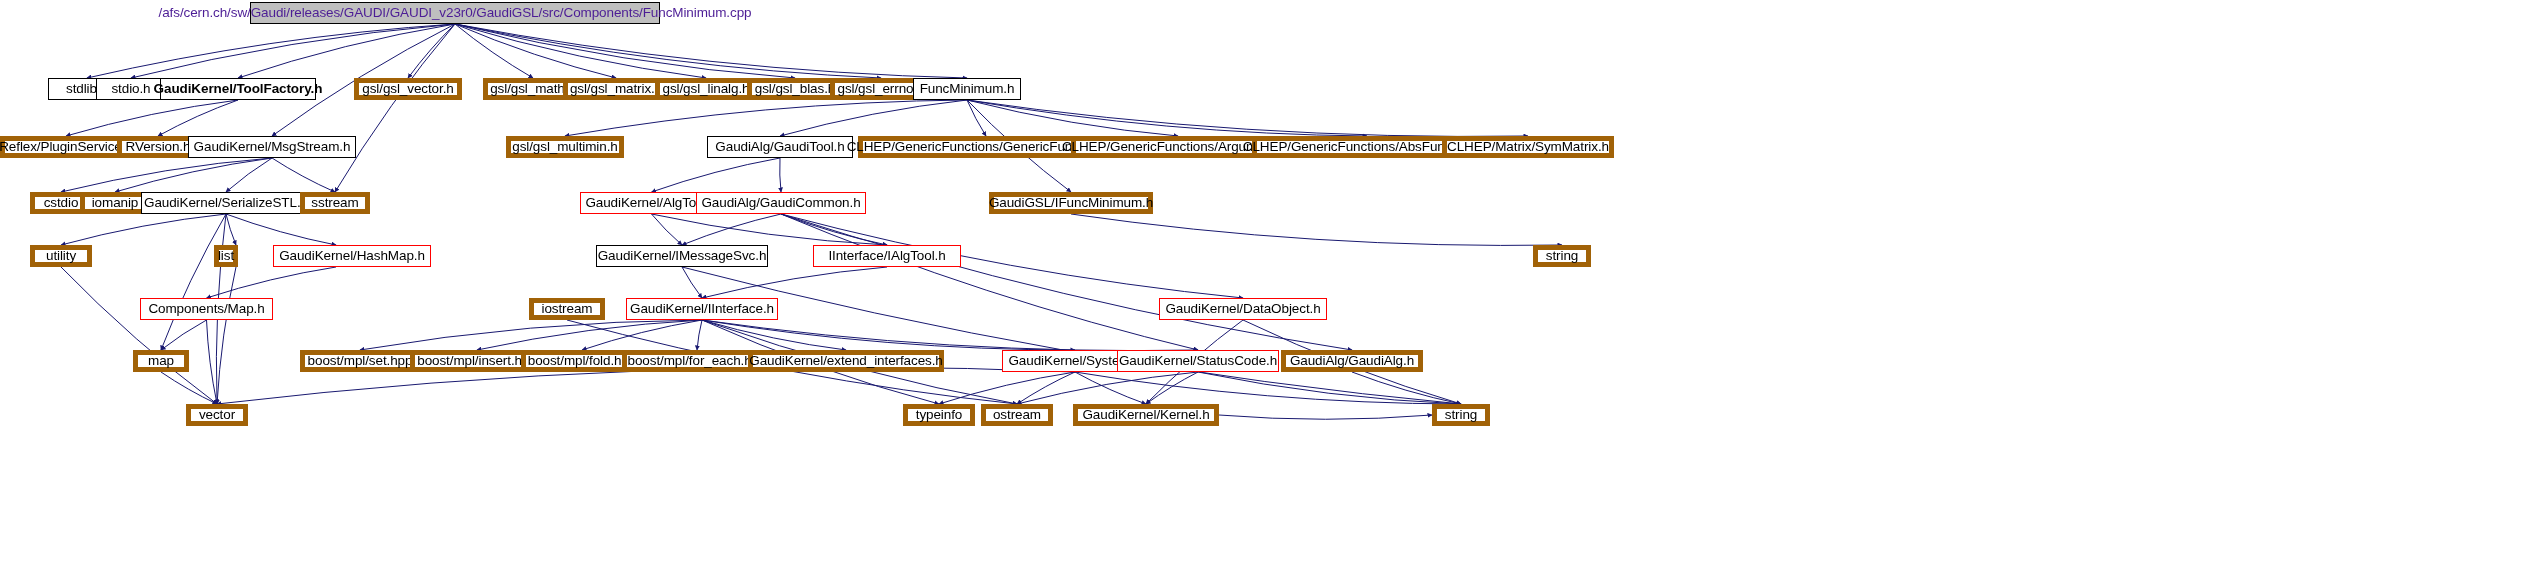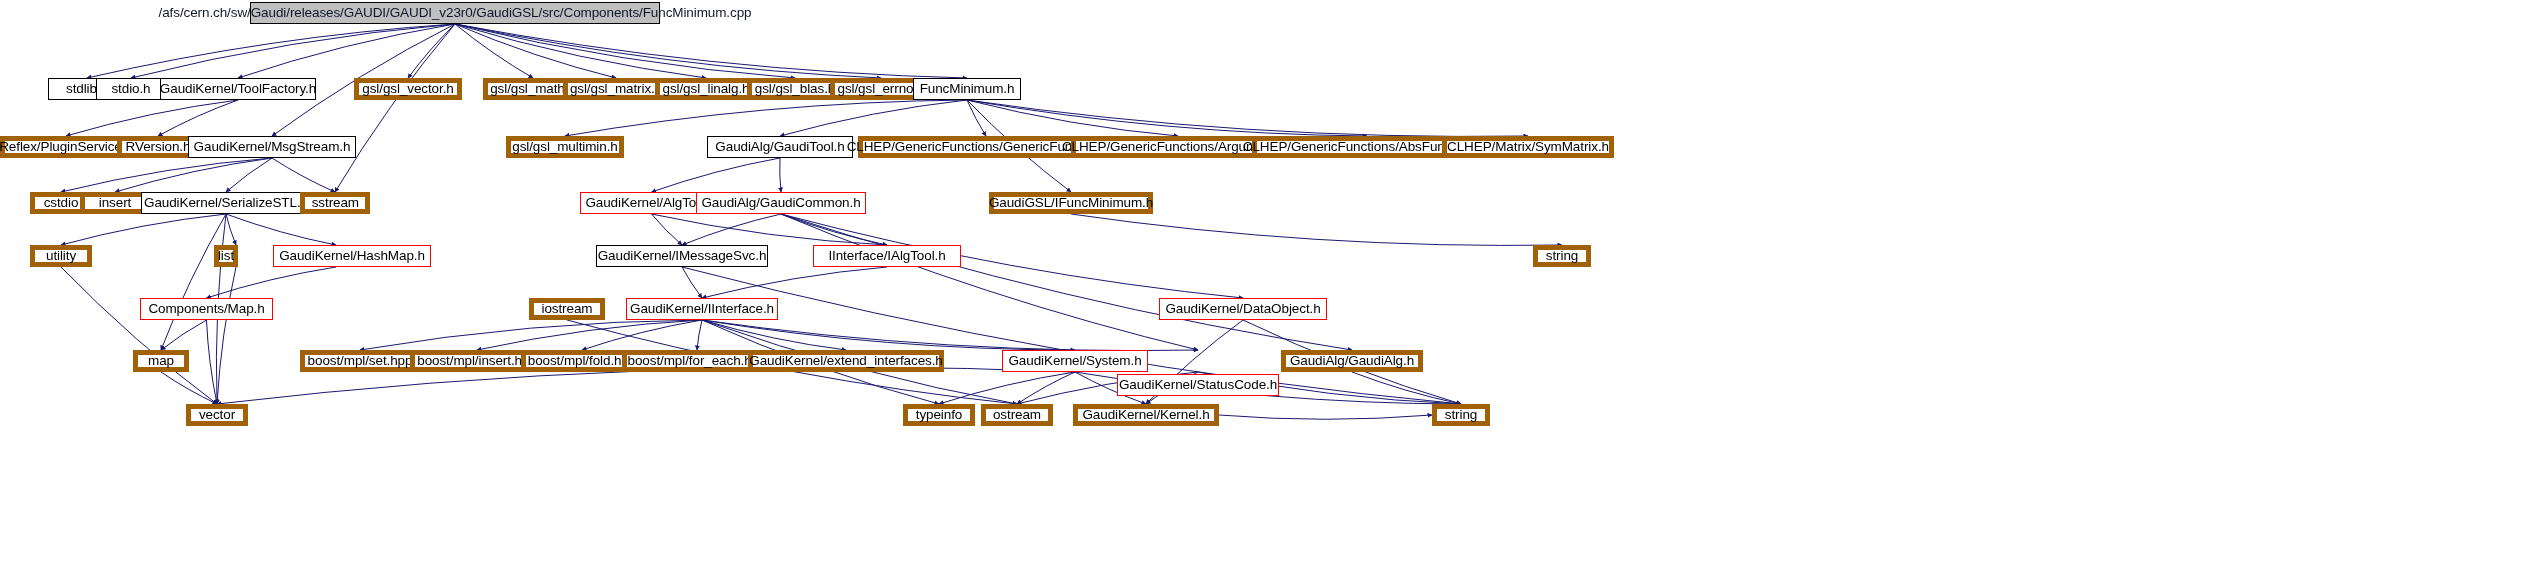--- a/index.html
+++ b/index.html
@@ -34,21 +34,21 @@
     border: 5px solid #a16207;
     font-size: 13.5px;
     line-height: 1;
     color: #000000;
     white-space: nowrap;
     letter-spacing: -0.1px;
   }
   .node.root {
     background: #bfbfbf;
     border: 1px solid #000000;
-    color: #0f172a;
+    color: #4c1d95;
   }
   .node.strong {
     border: 1px solid #000000;
   }
   .node.red {
     border: 1px solid #ff0000;
   }
   .node-label {
     display: block;
     padding: 0 6px;
@@ -141,21 +141,21 @@
   <div id="nodes">
       <div class="node root" style="left: 250px; top: 2px; width: 410px;">
         <span class="node-label">/afs/cern.ch/sw/Gaudi/releases/GAUDI/GAUDI_v23r0/GaudiGSL/src/Components/FuncMinimum.cpp</span>
       </div>
       <div class="node strong" style="left: 48px; top: 78px; width: 78px;">
         <span class="node-label">stdlib.h</span>
       </div>
       <div class="node strong" style="left: 96px; top: 78px; width: 70px;">
         <span class="node-label">stdio.h</span>
       </div>
-      <div class="node strong" style="left: 160px; top: 78px; width: 156px;">
+      <div class="node strong" style="left: 160px; top: 78px; width: 156px; font-weight: bold;">
         <span class="node-label">GaudiKernel/ToolFactory.h</span>
       </div>
       <div class="node" style="left: 354px; top: 78px; width: 108px;">
         <span class="node-label">gsl/gsl_vector.h</span>
       </div>
       <div class="node" style="left: 483px; top: 78px; width: 100px;">
         <span class="node-label">gsl/gsl_math.h</span>
       </div>
       <div class="node" style="left: 563px; top: 78px; width: 106px;">
         <span class="node-label">gsl/gsl_matrix.h</span>
@@ -196,26 +196,26 @@
       <div class="node" style="left: 1252px; top: 136px; width: 230px;">
         <span class="node-label">CLHEP/GenericFunctions/AbsFunction.hh</span>
       </div>
       <div class="node" style="left: 1442px; top: 136px; width: 172px;">
         <span class="node-label">CLHEP/Matrix/SymMatrix.h</span>
       </div>
       <div class="node" style="left: 30px; top: 192px; width: 62px;">
         <span class="node-label">cstdio</span>
       </div>
       <div class="node" style="left: 80px; top: 192px; width: 70px;">
-        <span class="node-label">insert</span>
+        <span class="node-label">iomanip</span>
       </div>
       <div class="node strong" style="left: 141px; top: 192px; width: 170px;">
         <span class="node-label">GaudiKernel/SerializeSTL.h</span>
       </div>
-      <div class="node" style="left: 300px; top: 192px; width: 70px; justify-content: flex-end;">
+      <div class="node" style="left: 300px; top: 192px; width: 70px;">
         <span class="node-label">sstream</span>
       </div>
       <div class="node red" style="left: 580px; top: 192px; width: 143px;">
         <span class="node-label">GaudiKernel/AlgTool.h</span>
       </div>
       <div class="node red" style="left: 696px; top: 192px; width: 170px;">
         <span class="node-label">GaudiAlg/GaudiCommon.h</span>
       </div>
       <div class="node" style="left: 989px; top: 192px; width: 164px; align-items: flex-end;">
         <span class="node-label">GaudiGSL/IFuncMinimum.h</span>
@@ -264,21 +264,21 @@
       </div>
       <div class="node" style="left: 622px; top: 350px; width: 150px;">
         <span class="node-label">boost/mpl/for_each.hpp</span>
       </div>
       <div class="node" style="left: 748px; top: 350px; width: 196px;">
         <span class="node-label">GaudiKernel/extend_interfaces.h</span>
       </div>
       <div class="node red" style="left: 1002px; top: 350px; width: 146px;">
         <span class="node-label">GaudiKernel/System.h</span>
       </div>
-      <div class="node red" style="left: 1117px; top: 350px; width: 162px; margin-top: 24px;">
+      <div class="node red" style="left: 1117px; top: 350px; width: 162px;">
         <span class="node-label">GaudiKernel/StatusCode.h</span>
       </div>
       <div class="node" style="left: 1281px; top: 350px; width: 142px;">
         <span class="node-label">GaudiAlg/GaudiAlg.h</span>
       </div>
       <div class="node" style="left: 186px; top: 404px; width: 62px;">
         <span class="node-label">vector</span>
       </div>
       <div class="node" style="left: 903px; top: 404px; width: 72px;">
         <span class="node-label">typeinfo</span>

